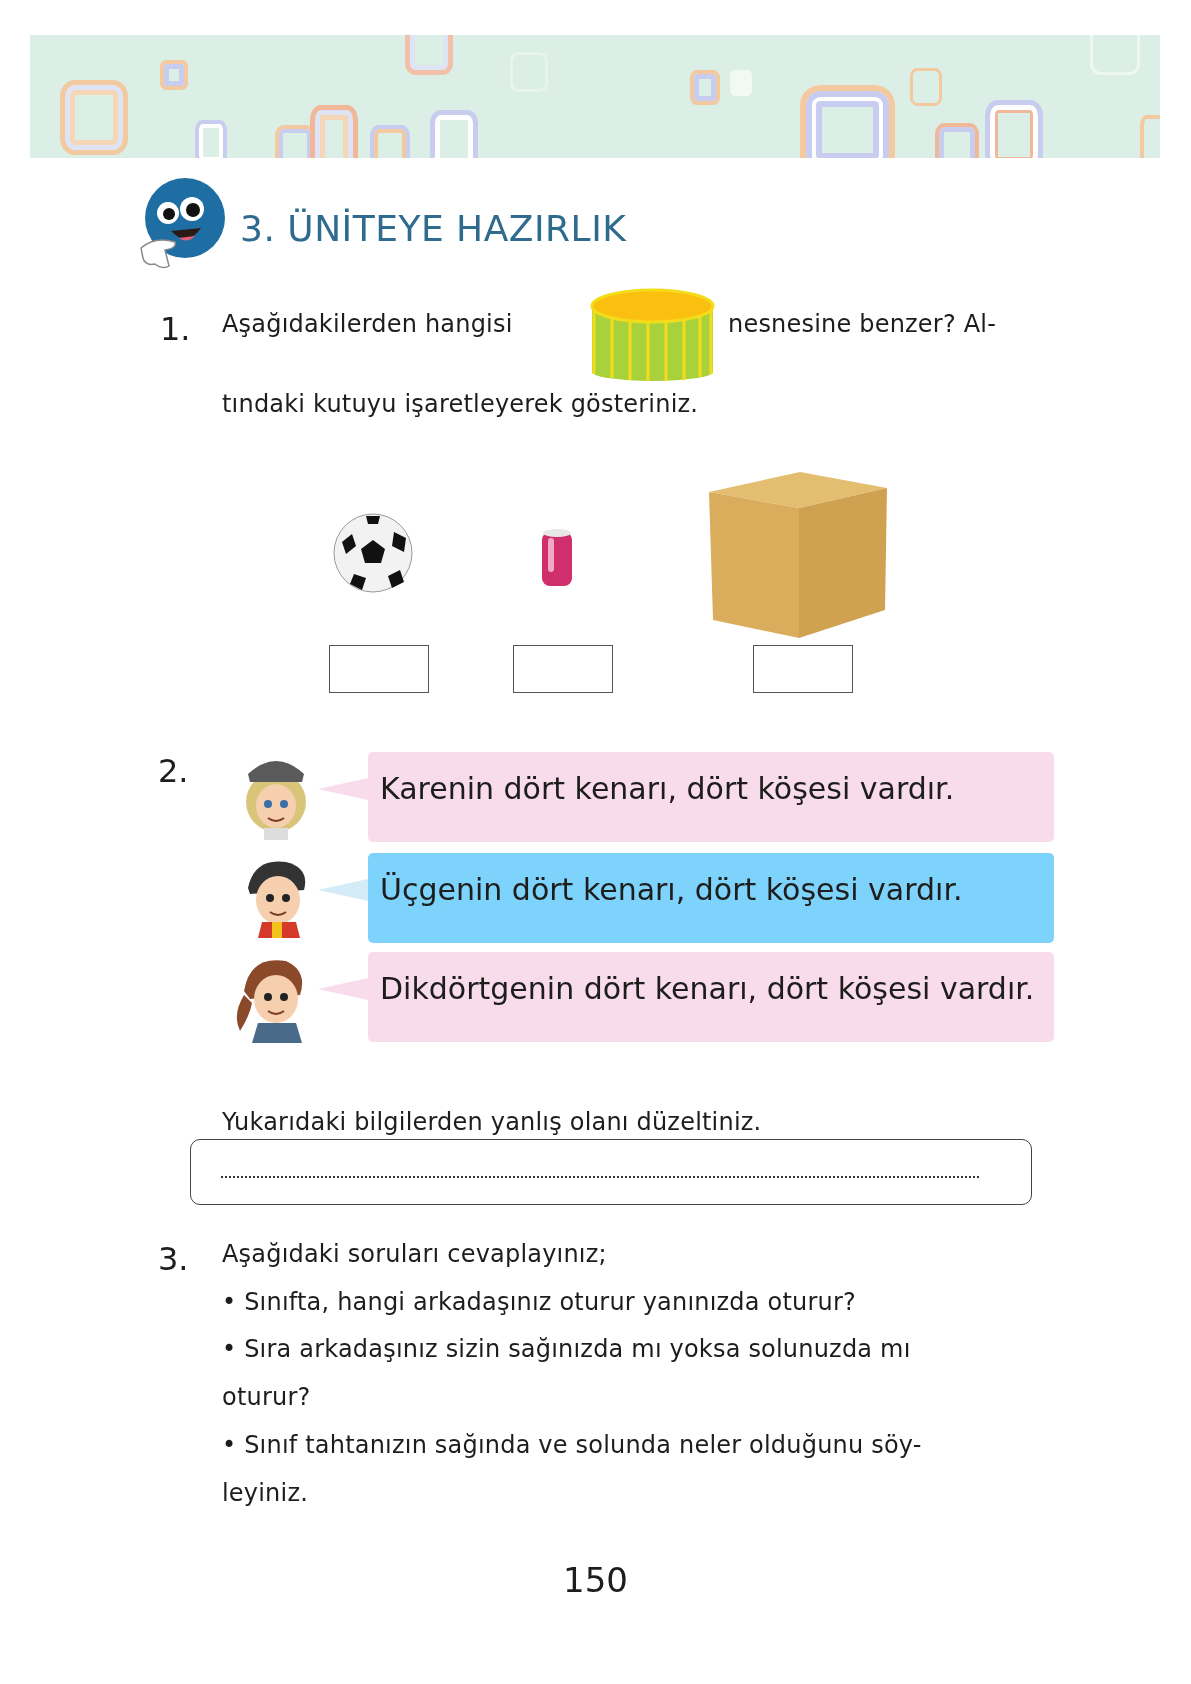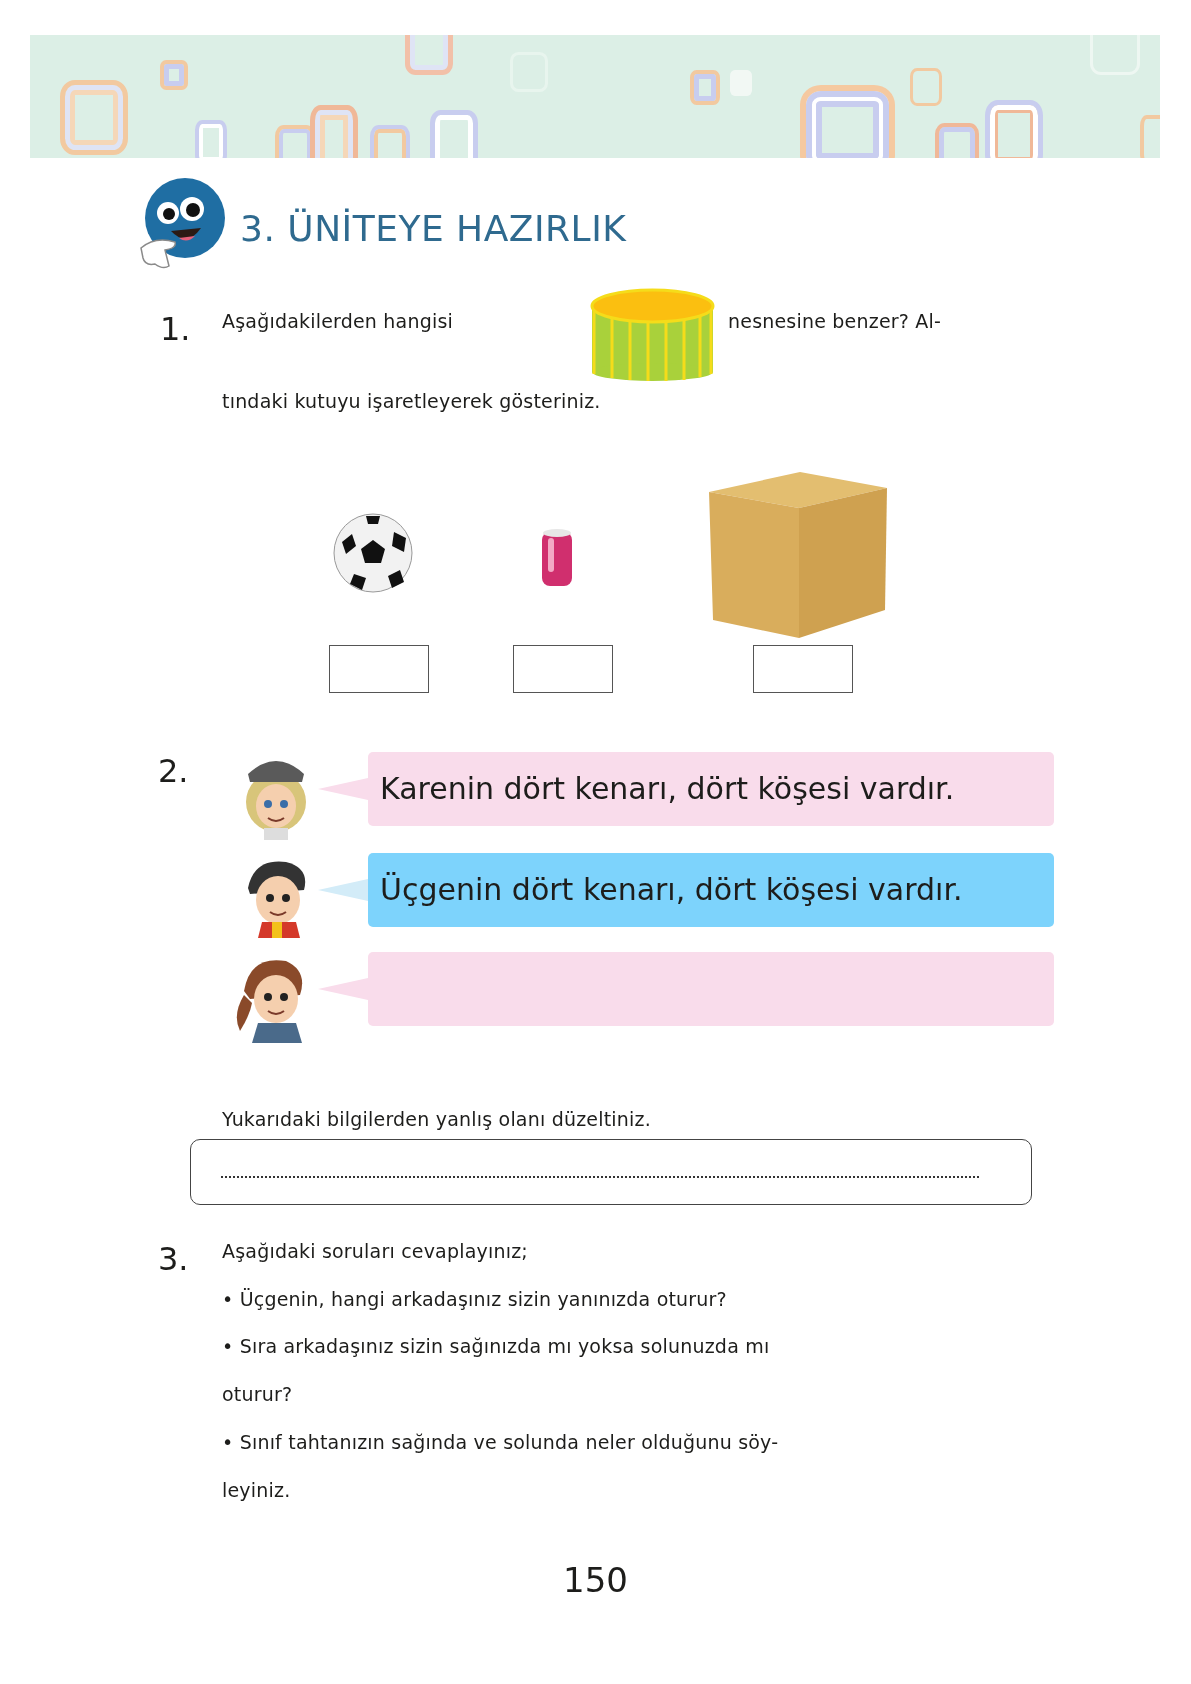--- a/index.html
+++ b/index.html
@@ -8,26 +8,26 @@
   .abs { position: absolute; }
 
   
   .banner { left: 30px; top: 35px; width: 1130px; height: 123px; background: #dcefe6; overflow: hidden; }
   .sq { position: absolute; border-radius: 22%; box-sizing: border-box; }
 
   
   .mascot { left: 135px; top: 176px; width: 90px; height: 100px; }
   .title { left: 240px; top: 208px; font-size: 36px; color: #2f6a8f; letter-spacing: 0.5px; font-family: "DejaVu Sans", sans-serif; }
 
-  .qtext { font-size: 19px; letter-spacing: 0.2px; white-space: nowrap; }
+  .qtext { font-size: 24px; letter-spacing: 0.2px; white-space: nowrap; }
   .qnum { font-size: 32px; }
 
   .checkbox { width: 100px; height: 48px; border: 1.5px solid #555; box-sizing: border-box; background: #fff; }
 
-  .bubble { left: 368px; width: 686px; height: 74px; border-radius: 5px; }
+  .bubble { left: 368px; width: 686px; height: 90px; border-radius: 5px; }
   .bubble-text { position: absolute; left: 12px; top: 19px; font-size: 30px; white-space: nowrap; }
   .tail { position: absolute; left: -50px; top: 26px; width: 0; height: 0;
           border-top: 11px solid transparent; border-bottom: 11px solid transparent; }
 
   .answer-box { left: 190px; top: 1139px; width: 842px; height: 66px; border: 1.5px solid #444; border-radius: 10px; box-sizing: border-box; }
   .dots { position: absolute; left: 30px; top: 36px; width: 758px; border-bottom: 2px dotted #333; }
 
   .pagenum { left: 0; width: 1191px; top: 1560px; text-align: center; font-size: 34px; }
 </style>
 </head>
@@ -159,28 +159,29 @@
     <path d="M14 40 Q2 60 10 76 Q20 60 22 48 Z" fill="#8a4a2a"></path>
     <ellipse cx="46" cy="44" rx="22" ry="24" fill="#f5cfae"></ellipse>
     <circle cx="38" cy="42" r="4" fill="#222"></circle>
       <circle cx="54" cy="42" r="4" fill="#222"></circle>
     <path d="M38 56 Q46 62 54 56" stroke="#7a3a2a" stroke-width="2" fill="none"></path>
     <path d="M22 88 L28 68 L66 68 L72 88 Z" fill="#4a6a8a"></path>
   </svg>
 </div>
 <div class="abs bubble" style="top:952px;background:#f9dceb;">
   <div class="tail" style="border-right:50px solid #f9dceb;"></div>
+  <div class="bubble-text">Dikdörtgenin dört kenarı, dört köşesi vardır.</div>
 </div>
 
 <div class="abs qtext" style="left:222px;top:1108px;">Yukarıdaki bilgilerden yanlış olanı düzeltiniz.</div>
 <div class="abs answer-box">
   <div class="dots"></div>
 </div>
 
 <div class="abs qnum" style="left:158px;top:1240px;">3.</div>
 <div class="abs qtext" style="left:222px;top:1240px;">Aşağıdaki soruları cevaplayınız;</div>
-<div class="abs qtext" style="left:222px;top:1288px;">• Üçgenin, hangi arkadaşınız sizin yanınızda oturur?</div>
+<div class="abs qtext" style="left:222px;top:1288px;">• Sınıfta, hangi arkadaşınız oturur yanınızda oturur?</div>
 <div class="abs qtext" style="left:222px;top:1335px;">• Sıra arkadaşınız sizin sağınızda mı yoksa solunuzda mı</div>
 <div class="abs qtext" style="left:222px;top:1383px;">oturur?</div>
 <div class="abs qtext" style="left:222px;top:1431px;">• Sınıf tahtanızın sağında ve solunda neler olduğunu söy-</div>
 <div class="abs qtext" style="left:222px;top:1479px;text-align:right;">leyiniz.</div>
 
 <div class="abs pagenum">150</div>
 
 </body></html>

